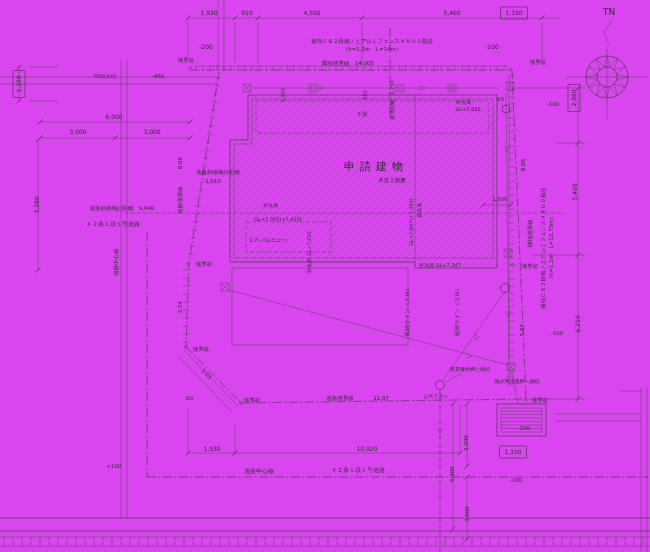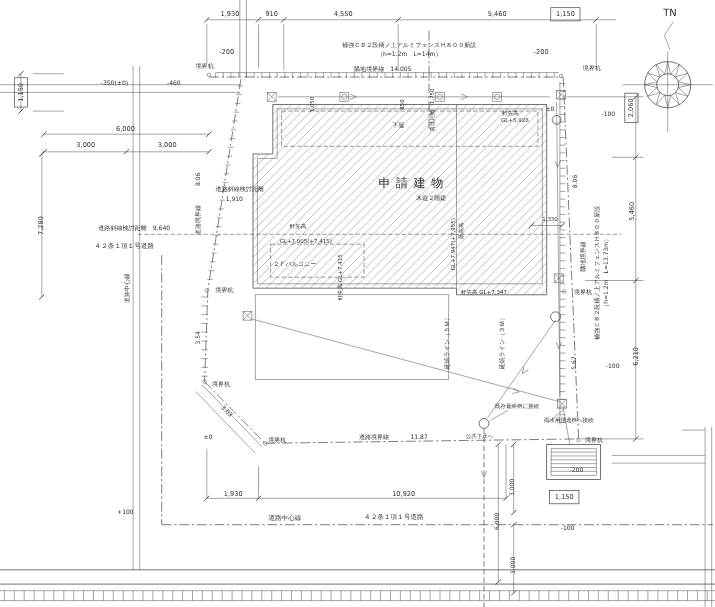--- a/index.html
+++ b/index.html
@@ -1,16 +1,16 @@
 <!DOCTYPE html>
 <html><head>
 <meta charset="utf-8">
 <style>
   html,body{margin:0;padding:0;background:#e8e8e8;}
-  .canvas{position:relative;width:650px;height:552px;background:#ffffff;overflow:hidden;
+  .canvas{position:relative;width:650px;height:552px;background:#d946ef;overflow:hidden;
           font-family:"DejaVu Sans",sans-serif;}
   svg{display:block;}
   svg text{fill:#2f2f2f;font-family:"DejaVu Sans",sans-serif;}
   .ln{stroke:#3b3b3b;fill:none;stroke-width:.65;}
   .thin{stroke:#4a4a4a;fill:none;stroke-width:.45;}
   .dd{stroke:#3b3b3b;fill:none;stroke-width:.6;stroke-dasharray:9 2.5 2 2.5;}
   .dash{stroke:#4a4a4a;fill:none;stroke-width:.5;stroke-dasharray:4 2;}
   .sew{stroke:#3b3b3b;fill:none;stroke-width:.6;stroke-dasharray:5 2.5;}
 </style>
 </head>

